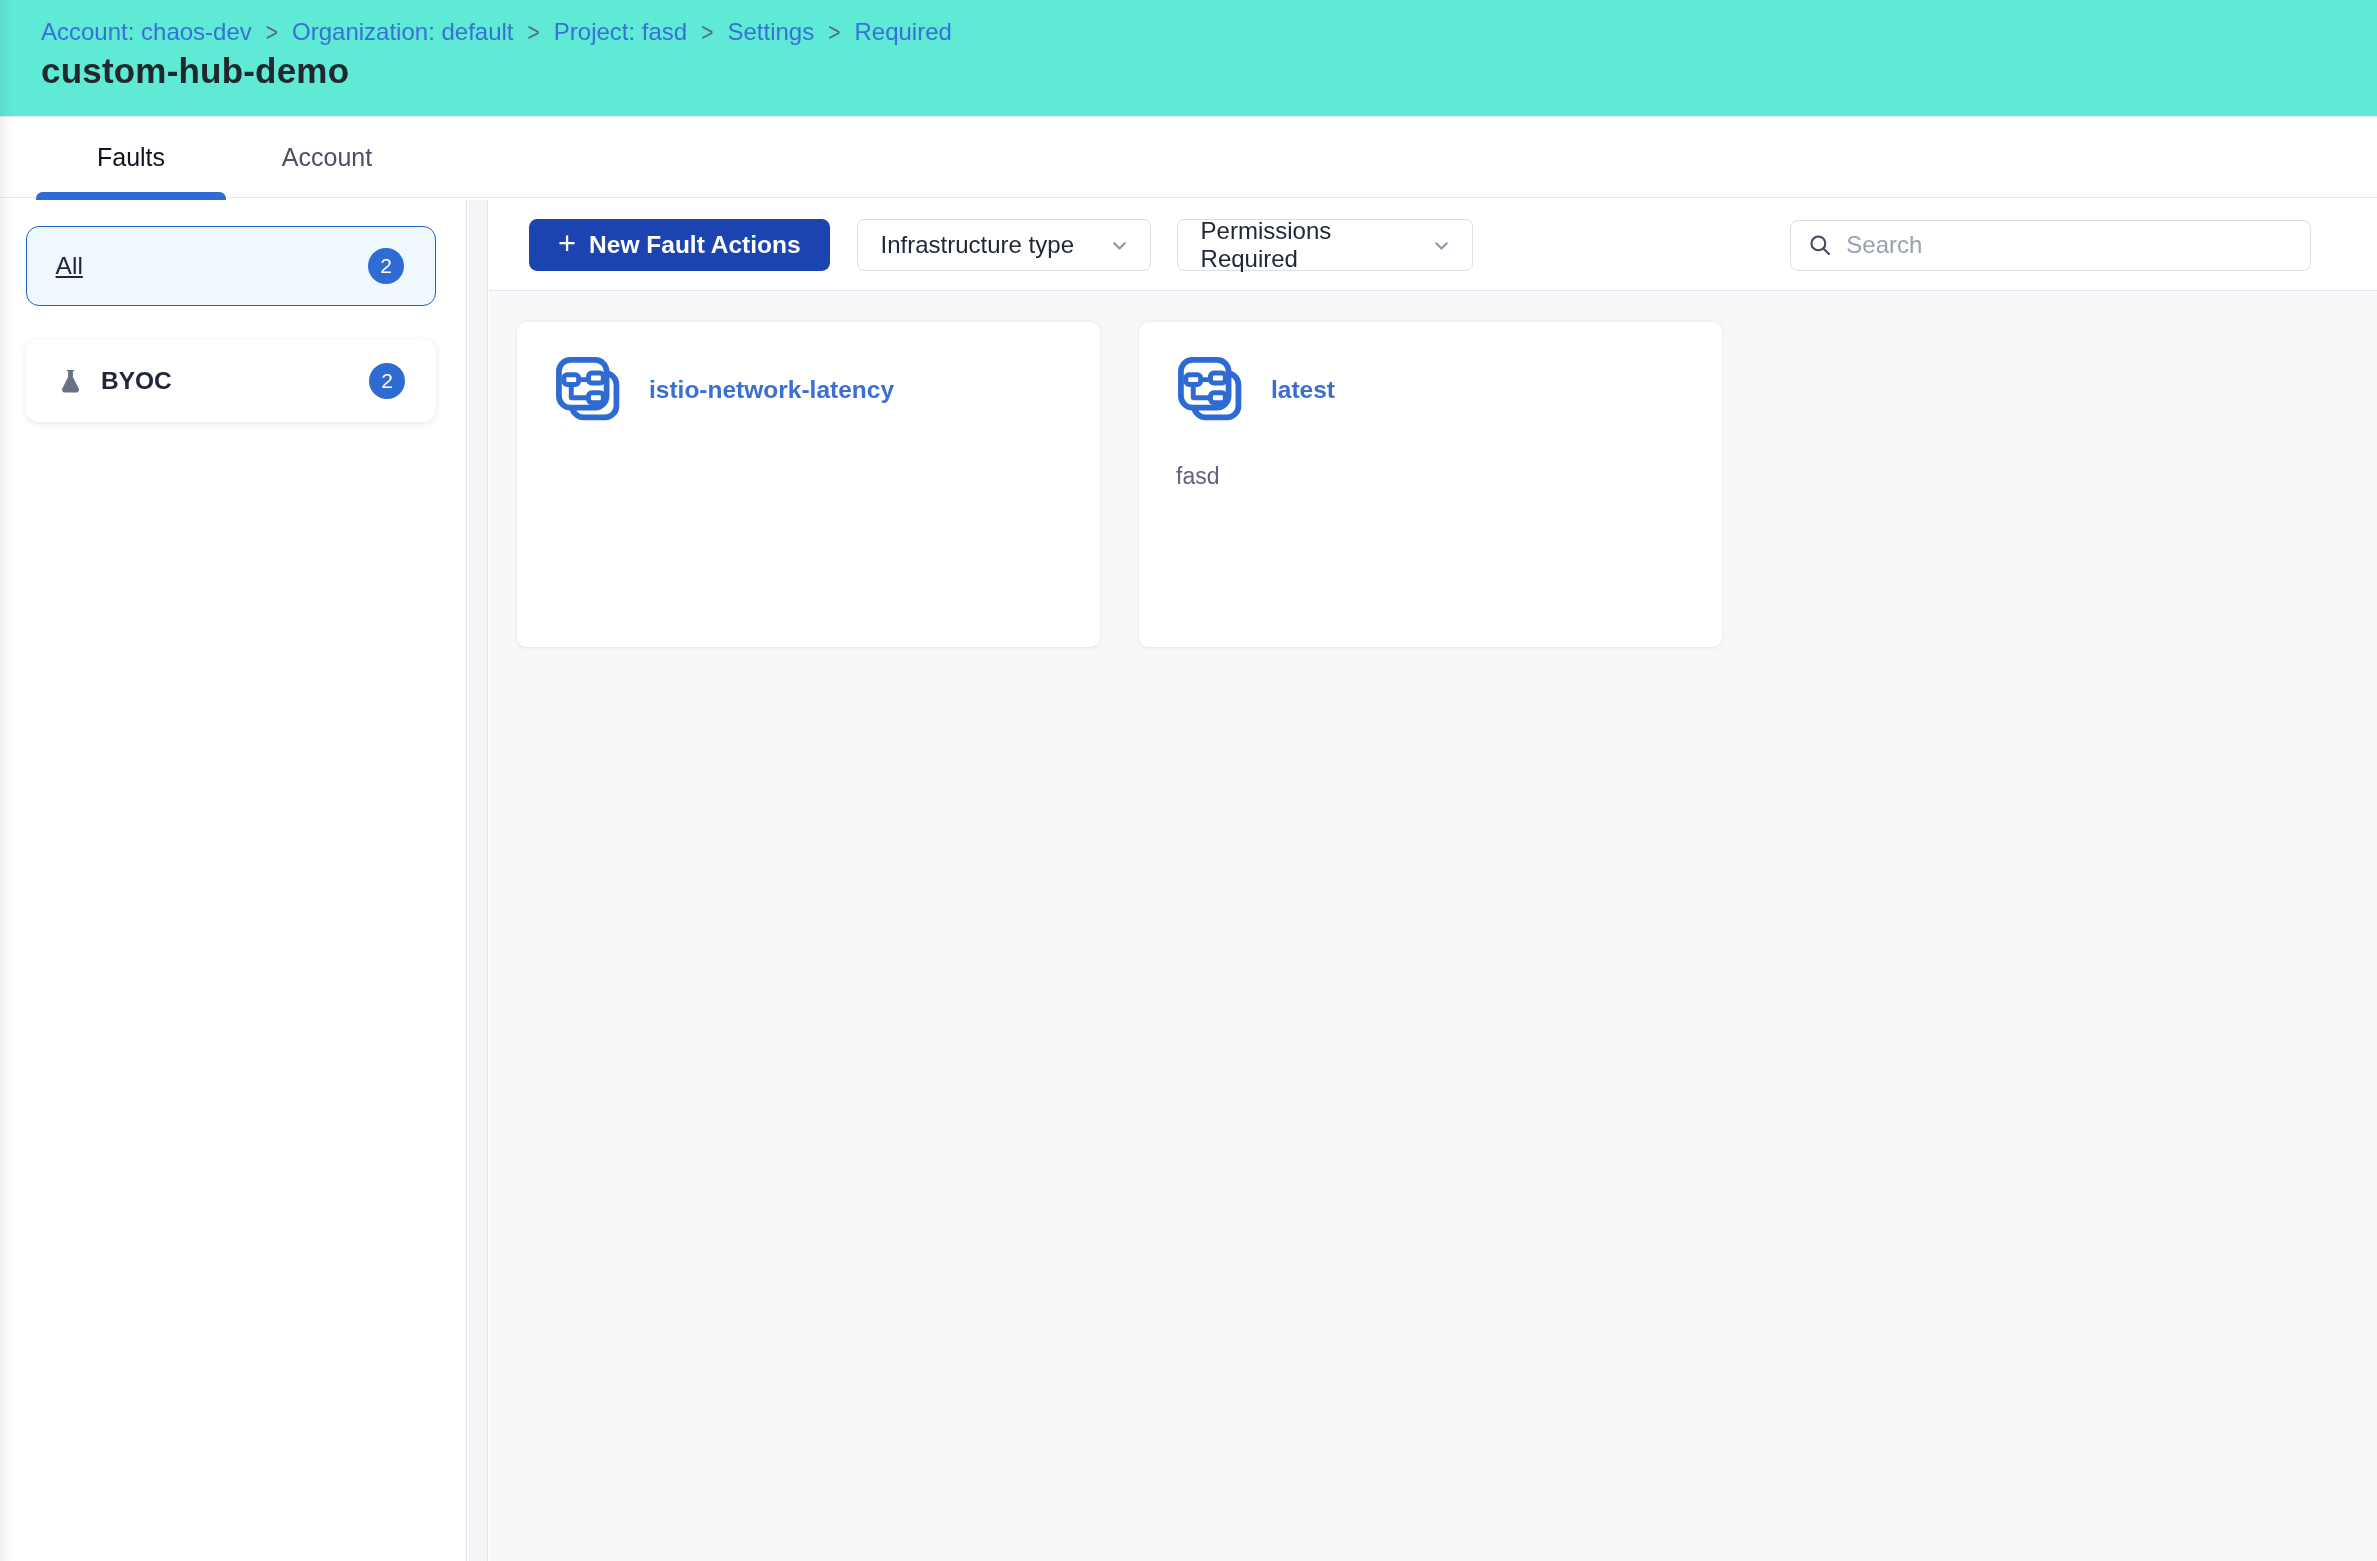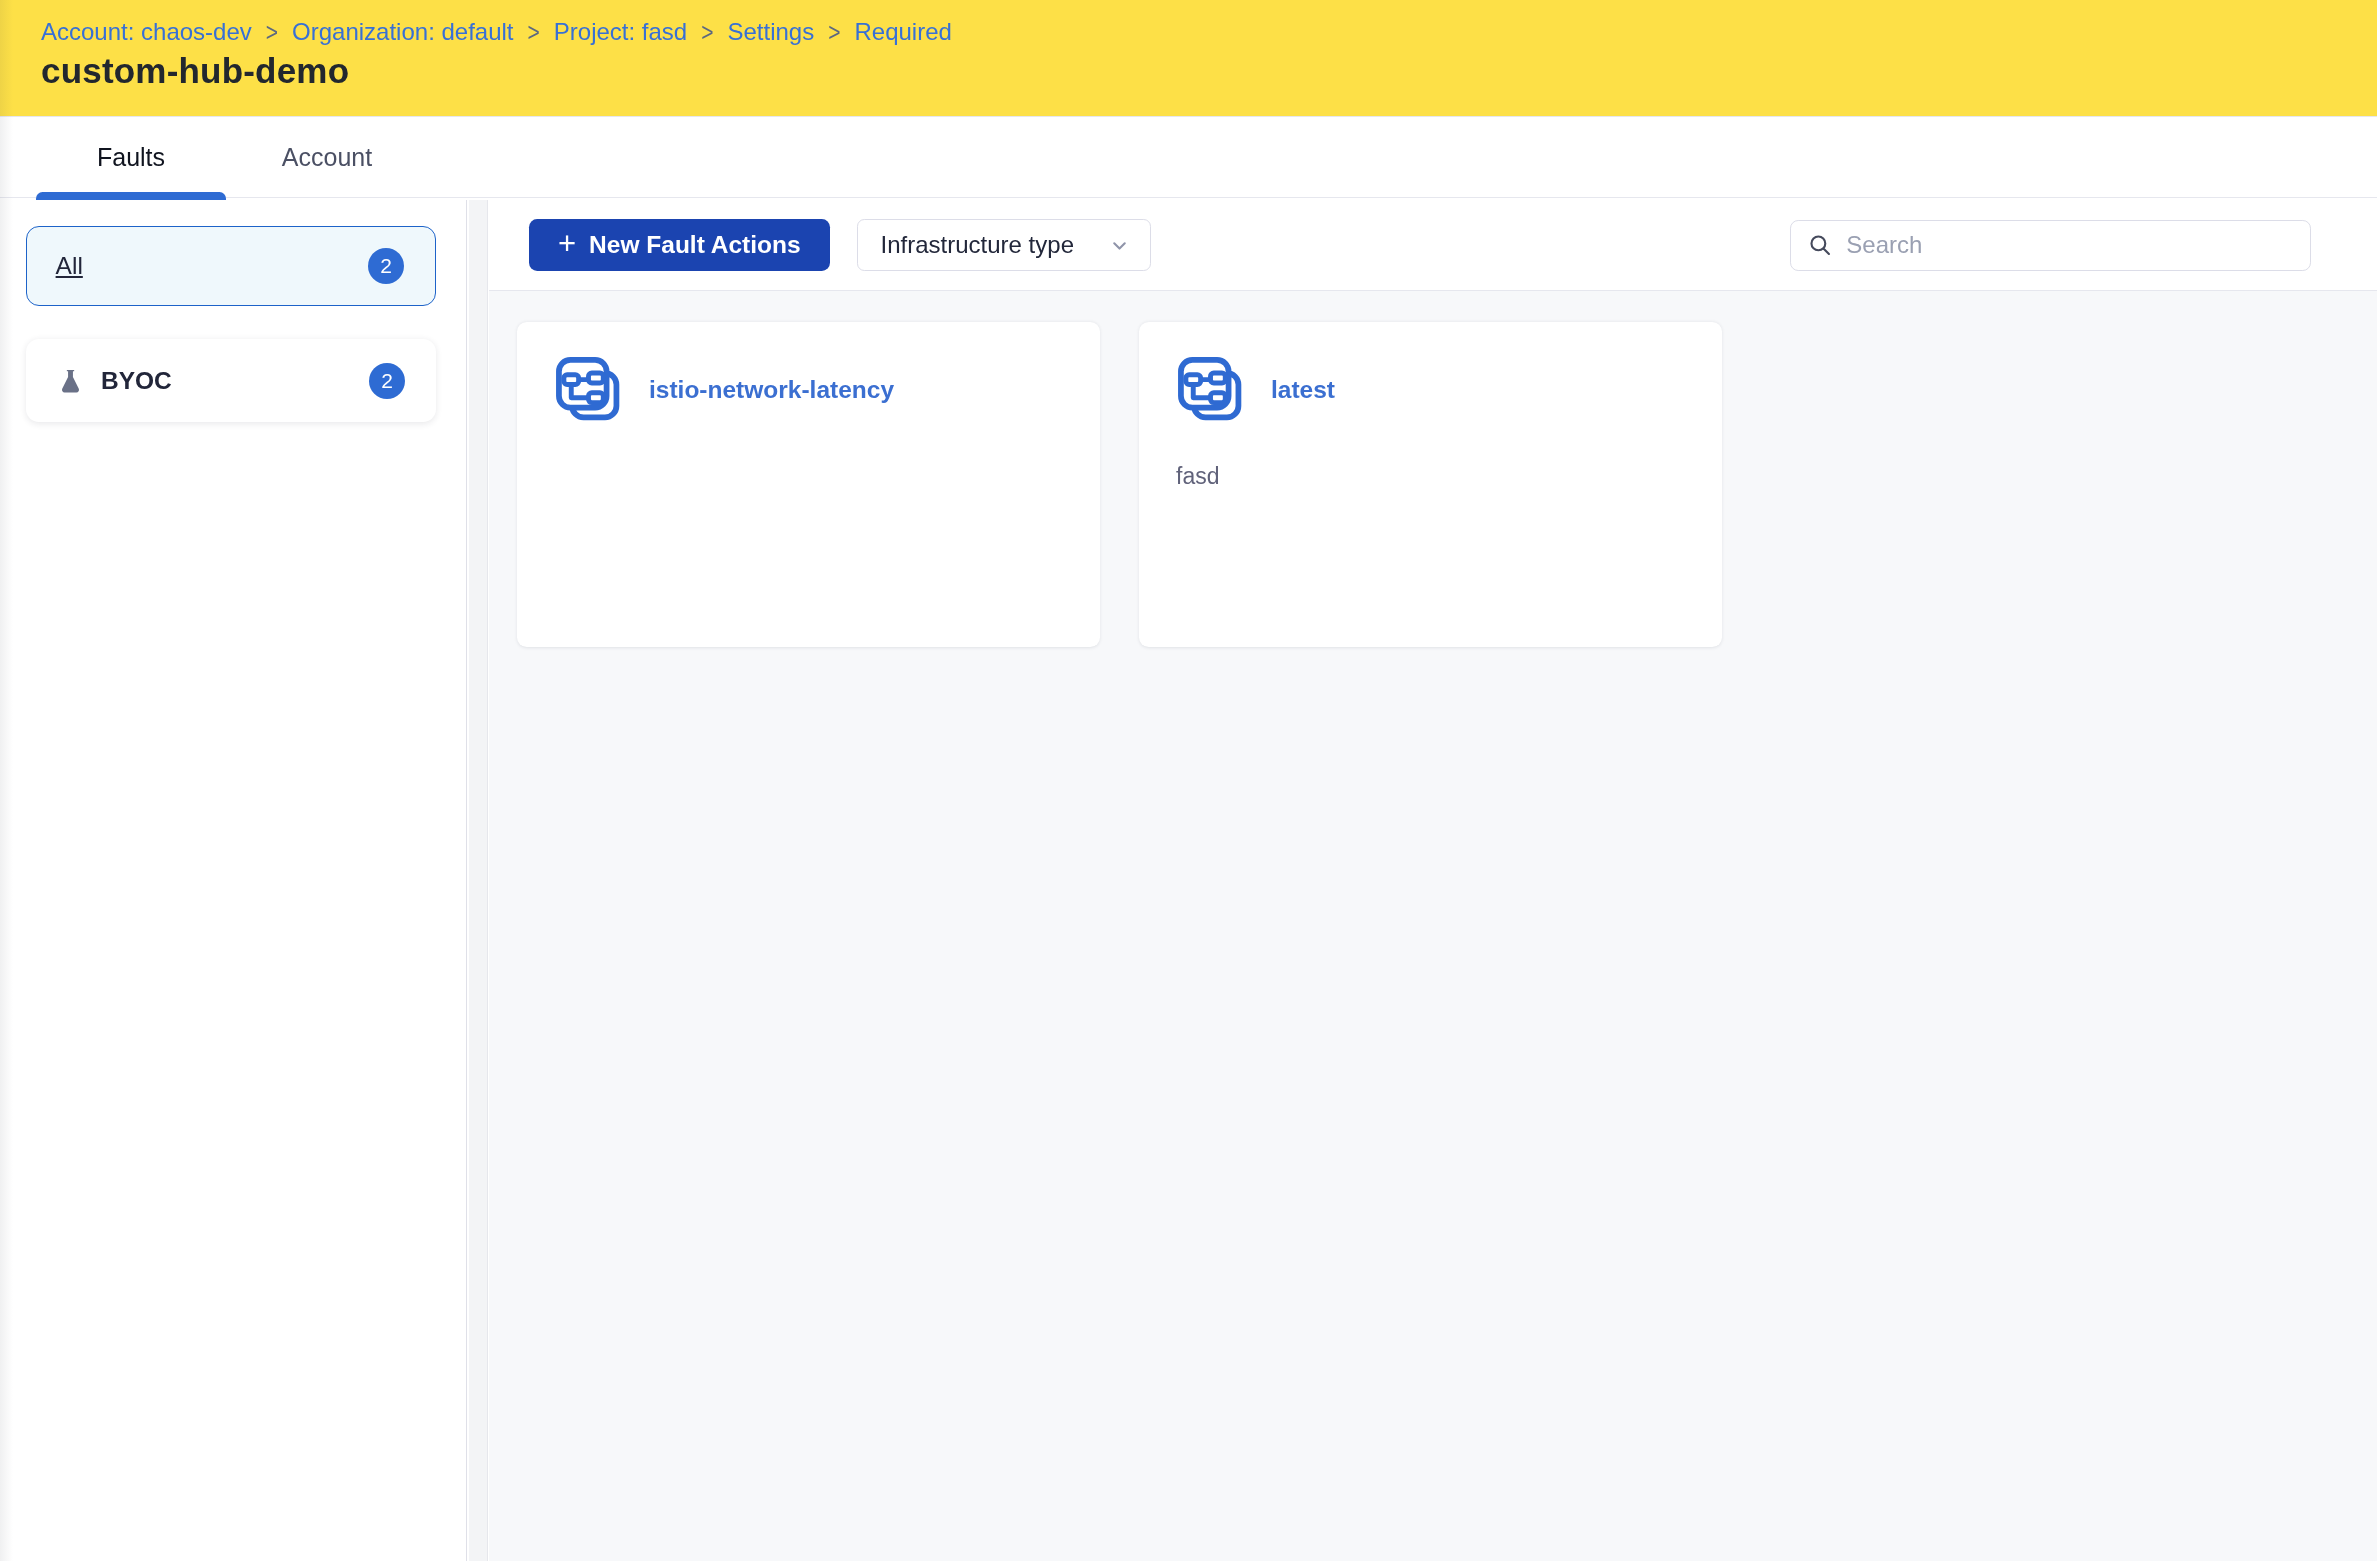--- a/index.html
+++ b/index.html
@@ -3,21 +3,21 @@
 <meta charset="utf-8">
 <style>
   * { margin:0; padding:0; box-sizing:border-box; }
   html,body { width:2377px; height:1562px; background:#ffffff; overflow:hidden;
     font-family:"Liberation Sans","DejaVu Sans",sans-serif; }
   .page { position:relative; width:2377px; height:1562px; background:#ffffff; }
   .edge-shade { position:absolute; left:0; top:0; bottom:0; width:13px;
     background:linear-gradient(to right, rgba(40,44,60,.07), rgba(40,44,60,0)); z-index:50; pointer-events:none; }
 
   
-  .header { position:absolute; left:0; top:0; width:100%; height:117px; background:#fde047;
+  .header { position:absolute; left:0; top:0; width:100%; height:117px; background:#5eead4;
     border-bottom:1.6px solid #E6E7EE; }
   .breadcrumb { position:absolute; left:41px; top:18px; display:flex; align-items:center; gap:14px;
     font-size:24px; color:#3770D6; }
   .crumb { color:#3770D6; cursor:pointer; }
   .crumb-sep { color:#5C6880; font-size:21px; transform:scaleY(1.25); }
   .page-title { position:absolute; left:41px; top:51px; font-size:35px; font-weight:700; color:#22272E; letter-spacing:0.2px; }
 
   
   .tabbar { position:absolute; left:0; top:118px; width:100%; height:80px; background:#fff;
     border-bottom:1.6px solid #E6E7EE; display:flex; padding-left:33px; }
@@ -131,20 +131,28 @@
         <span>New Fault Actions</span>
       </button>
       <div class="select-box dd1">
         <span class="sel-label">Infrastructure type</span>
         <span class="chev">
           <svg width="21" height="21" viewBox="0 0 24 24">
               <polyline points="6,9.5 12,15.5 18,9.5" fill="none" stroke="#8F94A9" stroke-width="2.4" stroke-linecap="round" stroke-linejoin="round"></polyline>
             </svg>
         </span>
       </div>
+      <div class="select-box dd2">
+        <span class="sel-label">Permissions Required</span>
+        <span class="chev">
+          <svg width="21" height="21" viewBox="0 0 24 24">
+              <polyline points="6,9.5 12,15.5 18,9.5" fill="none" stroke="#8F94A9" stroke-width="2.4" stroke-linecap="round" stroke-linejoin="round"></polyline>
+            </svg>
+        </span>
+      </div>
       <div class="searchbox">
         <span>
           <svg width="26" height="26" viewBox="0 0 32 32">
               <circle cx="14" cy="14" r="8.5" fill="none" stroke="#454A5C" stroke-width="2.6"></circle>
               <line x1="20.5" y1="20.5" x2="27" y2="27" stroke="#454A5C" stroke-width="2.6" stroke-linecap="round"></line>
             </svg>
         </span>
         <input type="text" placeholder="Search" style="">
       </div>
     </div>

